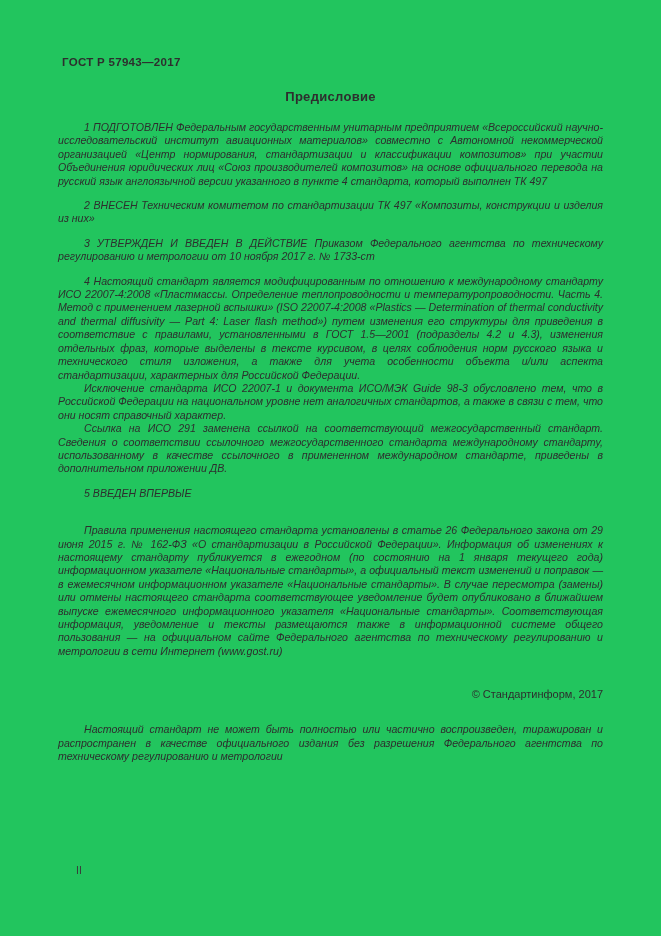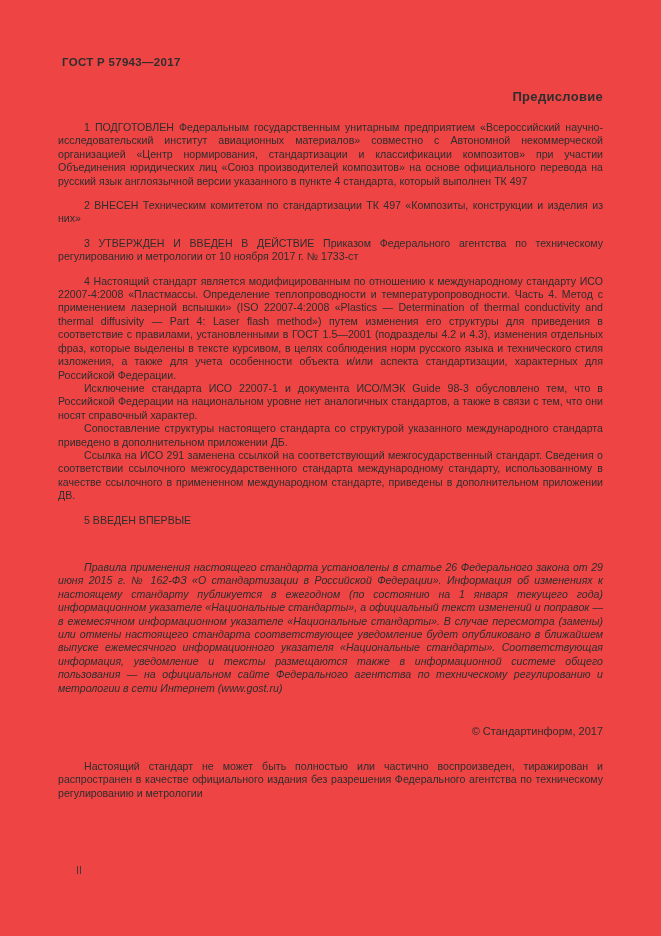--- a/index.html
+++ b/index.html
@@ -4,52 +4,53 @@
 <style>
   html, body {
     margin: 0;
     padding: 0;
     background: #f5f4f2;
   }
   .page {
     position: relative;
     width: 661px;
     height: 936px;
-    background: #ef4444;
+    background: #22c55e;
     box-sizing: border-box;
     padding: 56px 58px 0 58px;
     font-family: "Liberation Sans", sans-serif;
     color: #2e2e2e;
     overflow: hidden;
   }
   .doc-code {
     font-size: 11.5px;
     font-weight: bold;
     letter-spacing: 0.3px;
     padding-left: 4px;
   }
   .title {
     margin: 21px 0 0 0;
     font-size: 13px;
     font-weight: bold;
-    text-align: right;
+    text-align: center;
     letter-spacing: 0.3px;
   }
   .body-text {
     font-size: 10.6px;
     line-height: 13.4px;
     text-align: justify;
     margin: 0;
+    font-style: italic;
   }
   .indent { text-indent: 26px; }
   .mt-first { margin-top: 17px; }
   .mt-item  { margin-top: 11px; }
   .legal {
     font-style: italic;
-    margin-top: 34px;
+    margin-top: 24px;
   }
   .copyright {
     margin-top: 30px;
     font-size: 11px;
     text-align: right;
   }
   .repro { margin-top: 23px; }
   .page-number {
     position: absolute;
     left: 76px;
@@ -72,21 +73,20 @@
   <p class="body-text indent mt-item">2 ВНЕСЕН Техническим комитетом по стандартизации ТК 497 «Композиты, конструкции и изделия из них»</p>
 
   <p class="body-text indent mt-item">3 УТВЕРЖДЕН И ВВЕДЕН В ДЕЙСТВИЕ Приказом Федерального агентства по техническому регулированию и метрологии от 10 ноября 2017 г. № 1733-ст</p>
 
   <p class="body-text indent mt-item">4 Настоящий стандарт является модифицированным по отношению к международному стандарту ИСО 22007-4:2008 «Пластмассы. Определение теплопроводности и температуропроводности. Часть 4. Метод с применением лазерной вспышки» (ISO 22007-4:2008 «Plastics — Determination of thermal conductivity and thermal diffusivity — Part 4: Laser flash method») путем изменения его структуры для приведения в соответствие с правилами, установленными в ГОСТ 1.5—2001 (подразделы 4.2 и 4.3), изменения отдельных фраз, которые выделены в тексте курсивом, в целях соблюдения норм русского языка и технического стиля изложения, а также для учета особенности объекта и/или аспекта стандартизации, характерных для Российской Федерации.</p>
 
 
 
   <p class="body-text indent">Исключение стандарта ИСО 22007-1 и документа ИСО/МЭК Guide 98-3 обусловлено тем, что в Российской Федерации на национальном уровне нет аналогичных стандартов, а также в связи с тем, что они носят справочный характер.</p>
 
-  <p class="body-text indent">Сопоставление структуры настоящего стандарта со структурой указанного международного стандарта приведено в дополнительном приложении ДБ.</p>
 
   <p class="body-text indent">Ссылка на ИСО 291 заменена ссылкой на соответствующий межгосударственный стандарт. Сведения о соответствии ссылочного межгосударственного стандарта международному стандарту, использованному в качестве ссылочного в примененном международном стандарте, приведены в дополнительном приложении ДВ.</p>
 
   <p class="body-text indent mt-item">5 ВВЕДЕН ВПЕРВЫЕ</p>
 
   <p class="body-text indent legal">Правила применения настоящего стандарта установлены в статье 26 Федерального закона от 29 июня 2015 г. № 162-ФЗ «О стандартизации в Российской Федерации». Информация об изменениях к настоящему стандарту публикуется в ежегодном (по состоянию на 1 января текущего года) информационном указателе «Национальные стандарты», а официальный текст изменений и поправок — в ежемесячном информационном указателе «Национальные стандарты». В случае пересмотра (замены) или отмены настоящего стандарта соответствующее уведомление будет опубликовано в ближайшем выпуске ежемесячного информационного указателя «Национальные стандарты». Соответствующая информация, уведомление и тексты размещаются также в информационной системе общего пользования — на официальном сайте Федерального агентства по техническому регулированию и метрологии в сети Интернет (www.gost.ru)</p>
 
   <div class="copyright">© Стандартинформ, 2017</div>
 
   <p class="body-text indent repro">Настоящий стандарт не может быть полностью или частично воспроизведен, тиражирован и распространен в качестве официального издания без разрешения Федерального агентства по техническому регулированию и метрологии</p>

